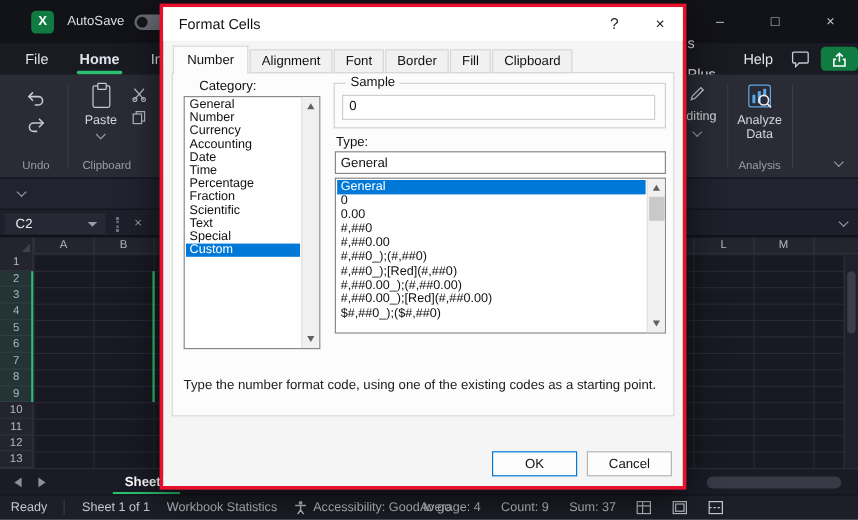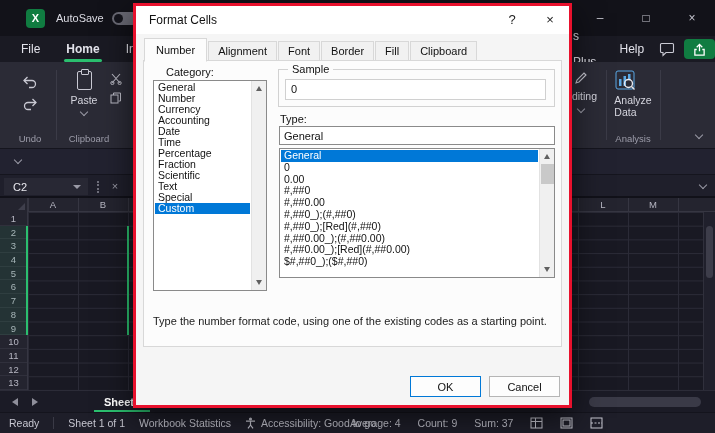--- a/index.html
+++ b/index.html
@@ -54,21 +54,21 @@
   .paste-btn span { margin-top: 4px; }
   .chev { width: 6px; height: 6px; border-right: 1.4px solid #9a9aa6; border-bottom: 1.4px solid #9a9aa6;
           transform: rotate(45deg); }
   .paste-btn .chev { margin-top: 3px; }
   .small-icons { position: absolute; left: 52px; top: 11px; display: flex; flex-direction: column; gap: 7px; }
   .editing-group { position: absolute; left: 556px; top: 0; width: 50px; height: 100%; text-align: center; }
   .editing-group svg { margin-top: 9px; }
   .editing-group .lbl { display: block; margin-top: 3px; }
   .editing-group .chev { display: inline-block; margin-top: 4px; }
   .analyze-group { position: absolute; left: 608px; top: 0; width: 50px; height: 100%; text-align: center; }
-  .analyze-btn { margin-top: 7px; display: inline-flex; flex-direction: column; align-items: flex-start; line-height: 12px; }
+  .analyze-btn { margin-top: 7px; display: inline-flex; flex-direction: column; align-items: center; line-height: 12px; }
   .analyze-btn svg { margin-bottom: 3px; }
   .ribbon-collapse { position: absolute; right: 13px; bottom: 10px; }
 
   
   .qa-strip { position: absolute; top: 148px; left: 0; right: 0; height: 26px; background: #222230;
               border-top: 1px solid #15151e; }
   .qa-strip .chev { position: absolute; left: 15px; top: 8px; }
 
   
   .formulabar { position: absolute; top: 174px; left: 0; right: 0; height: 24px; background: #1f1f2b;

